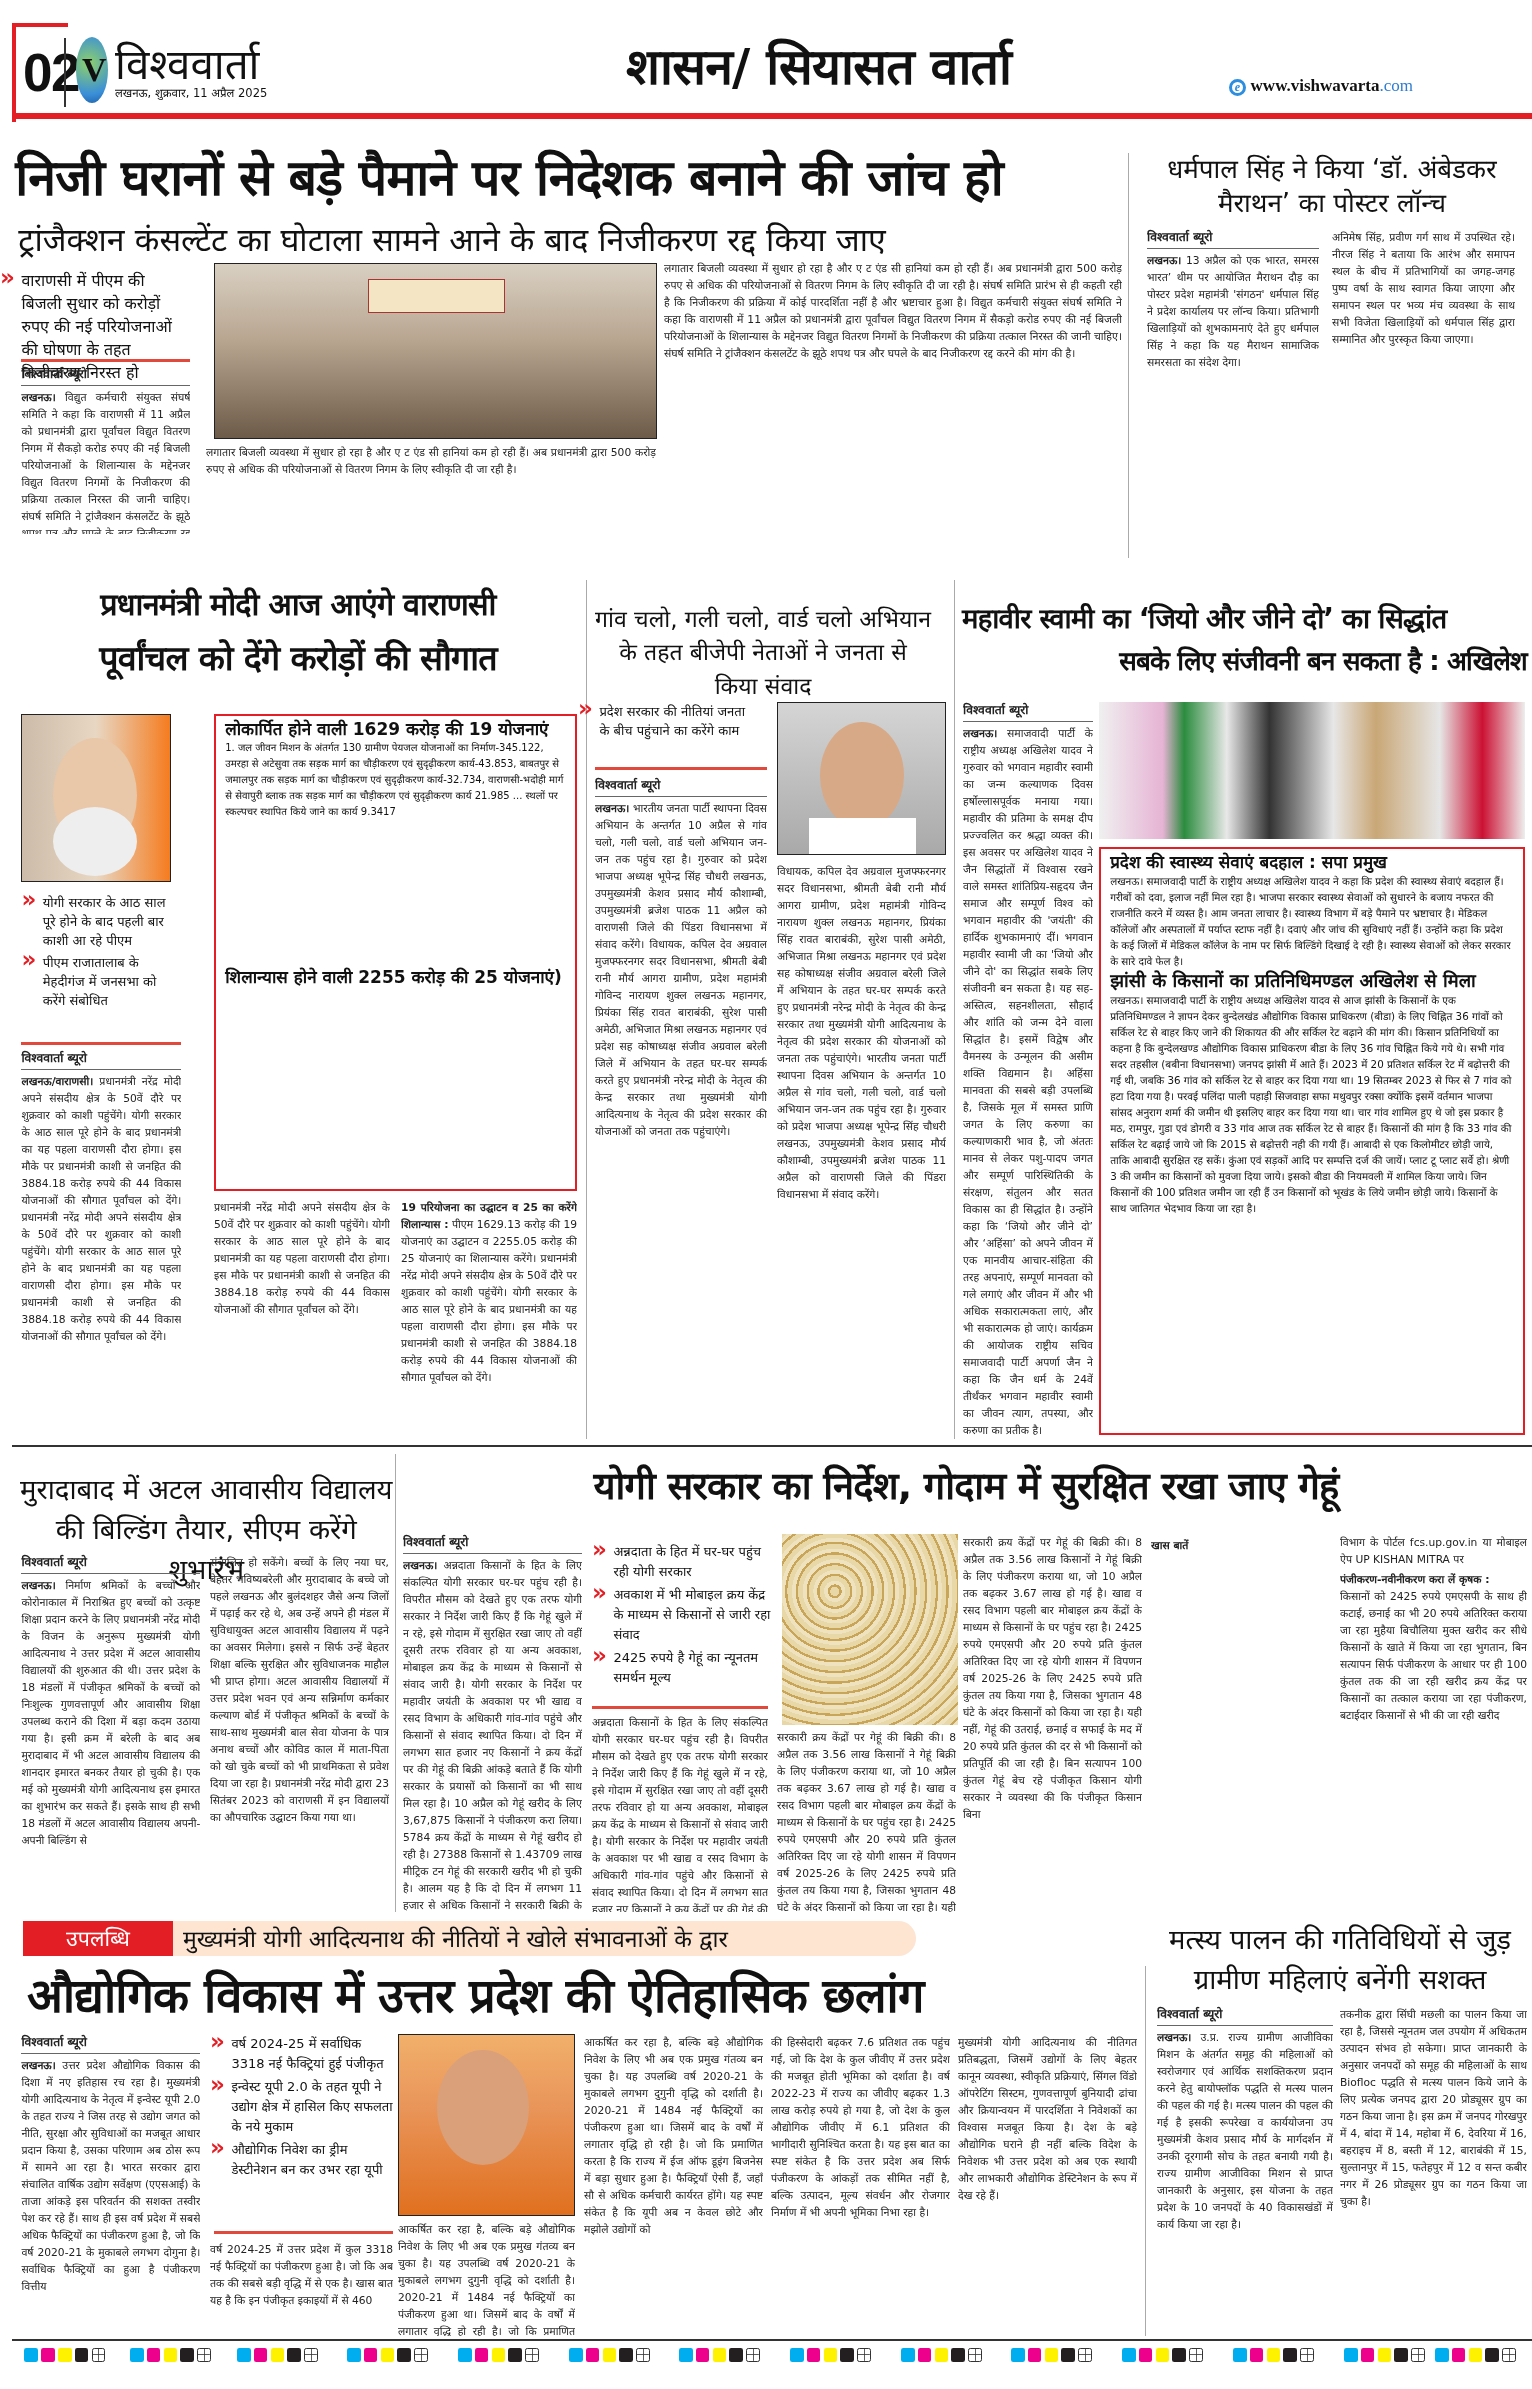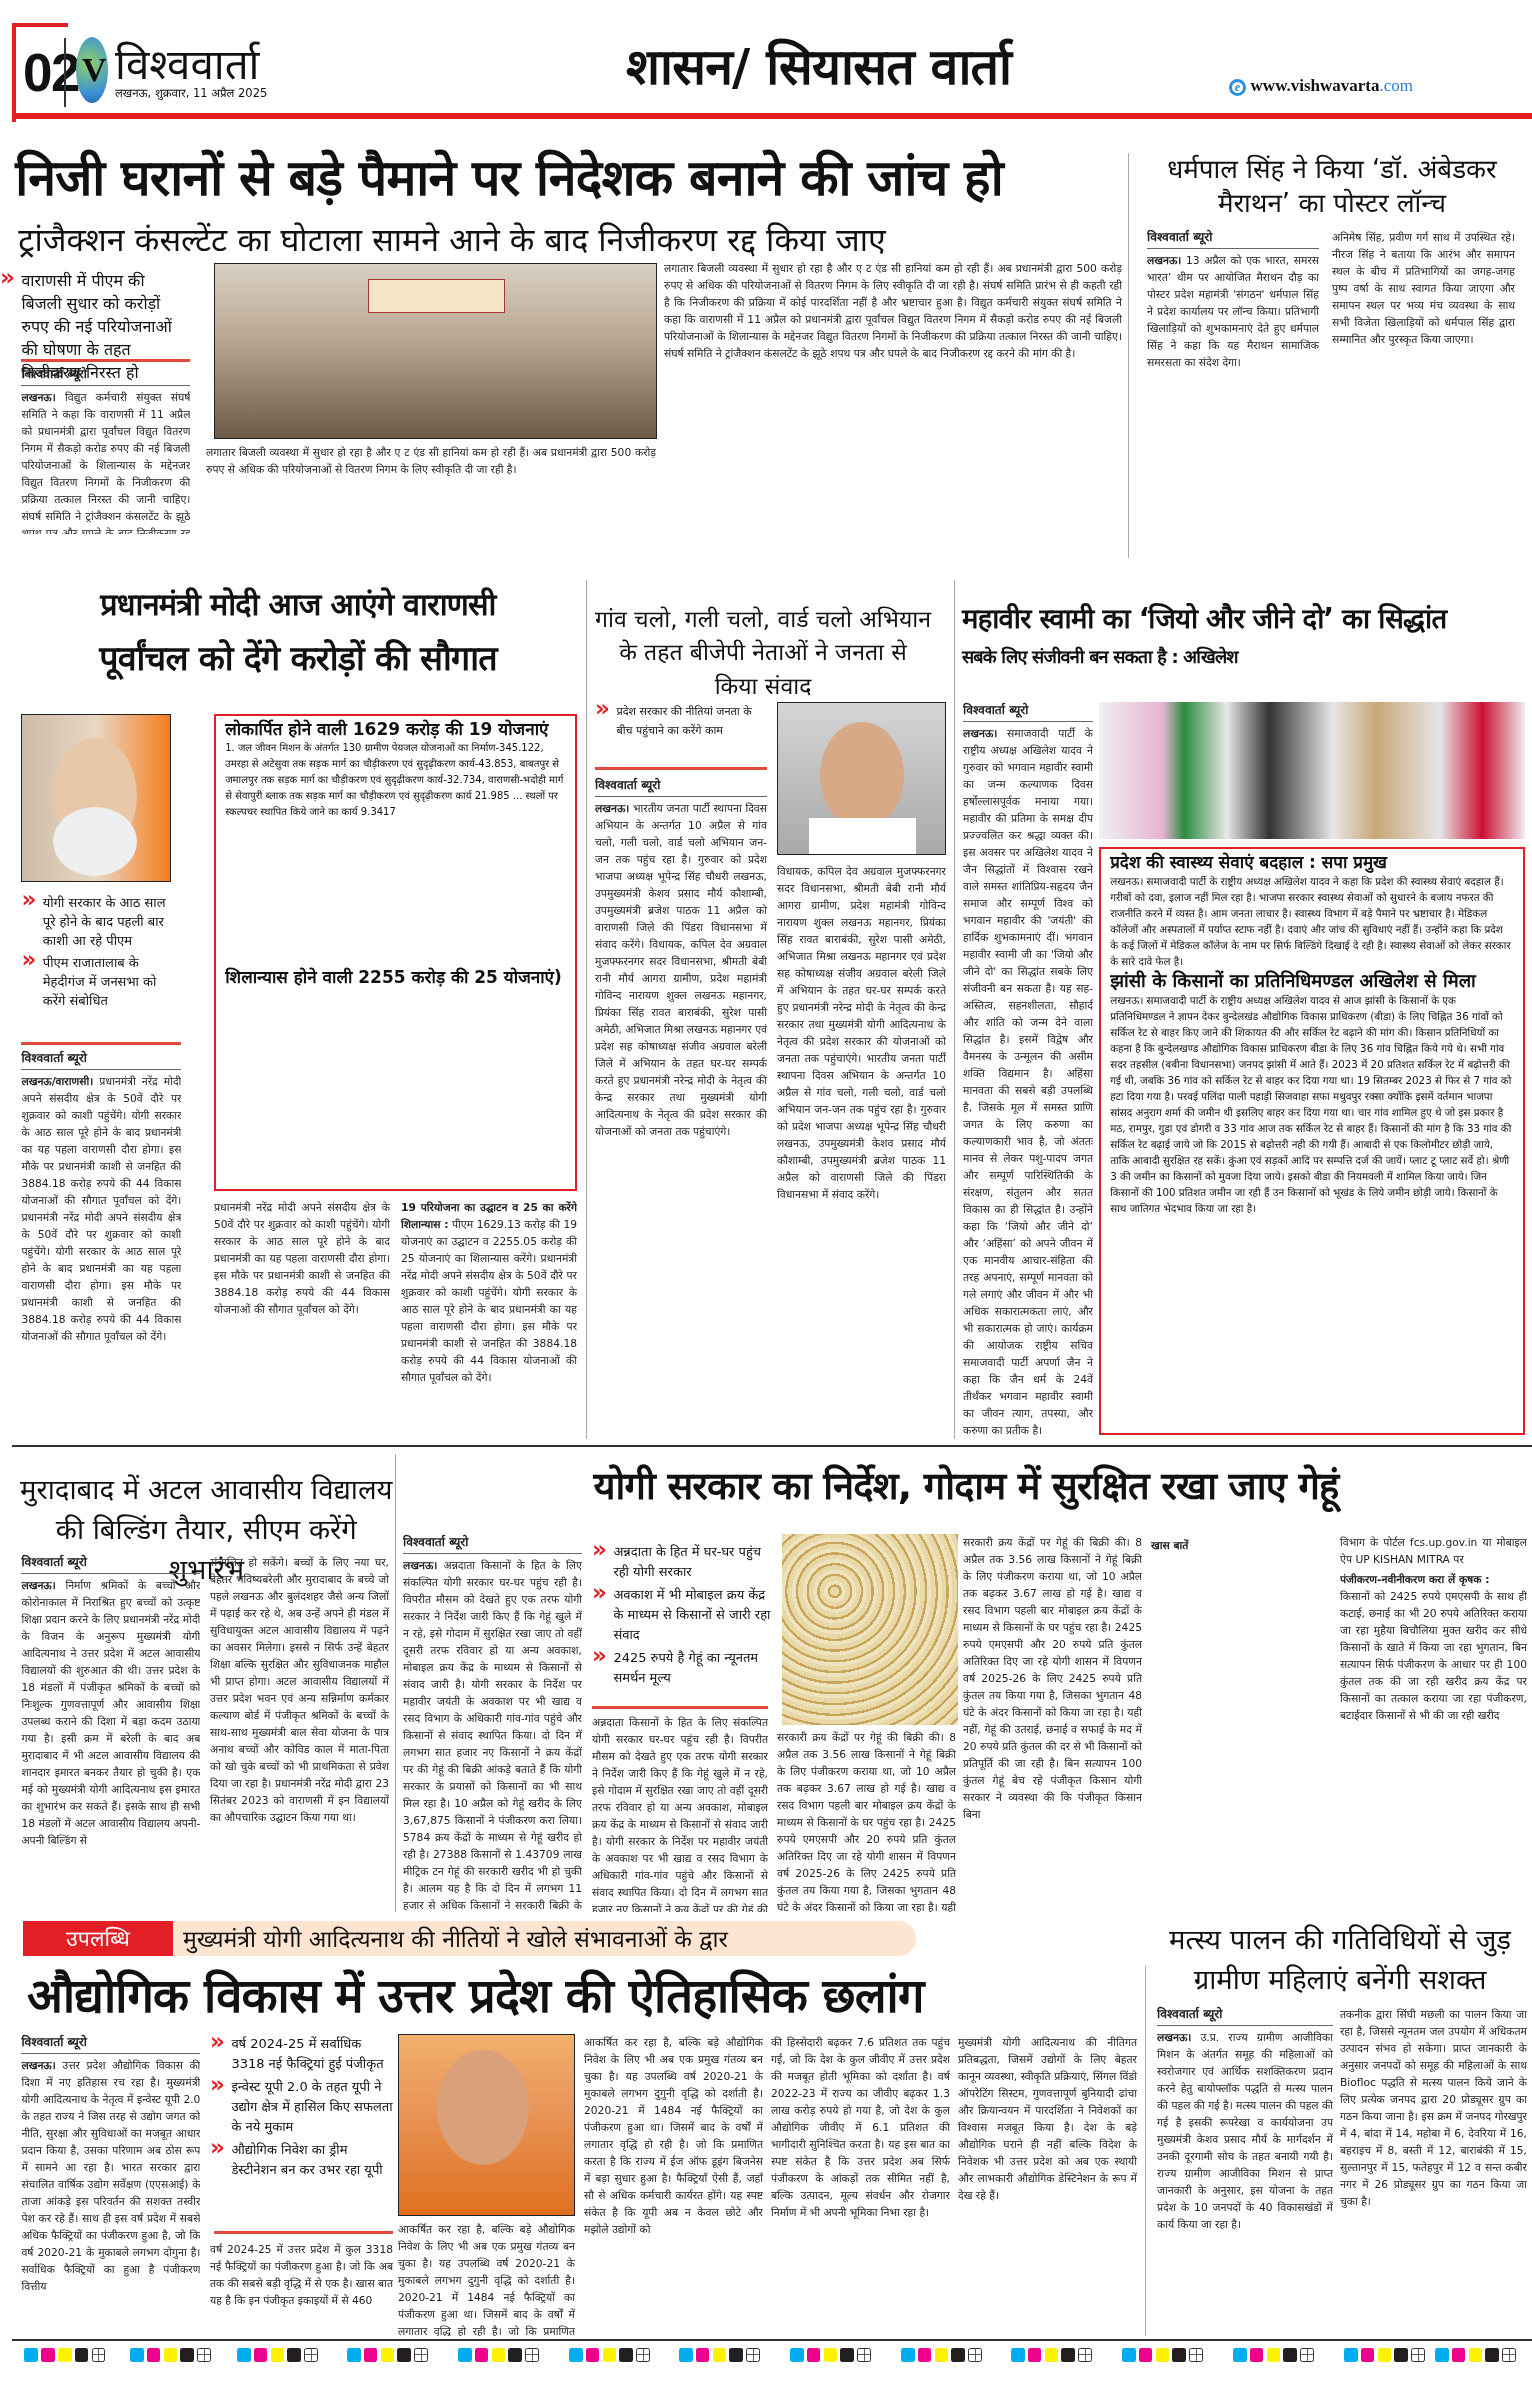--- a/index.html
+++ b/index.html
@@ -104,39 +104,39 @@
 </div>
 <div class="col" style="left:214px;top:1199px;width:176px;height:237px">
   <span>प्रधानमंत्री नरेंद्र मोदी अपने संसदीय क्षेत्र के 50वें दौरे पर शुक्रवार को काशी पहुंचेंगे। योगी सरकार के आठ साल पूरे होने के बाद प्रधानमंत्री का यह पहला वाराणसी दौरा होगा। इस मौके पर प्रधानमंत्री काशी से जनहित की 3884.18 करोड़ रुपये की 44 विकास योजनाओं की सौगात पूर्वांचल को देंगे।</span>
 </div>
 <div class="col" style="left:401px;top:1199px;width:176px;height:237px">
   <span class="dl">19 परियोजना का उद्घाटन व 25 का करेंगे शिलान्यास :</span> <span>पीएम 1629.13 करोड़ की 19 योजनाएं का उद्घाटन व 2255.05 करोड़ की 25 योजनाएं का शिलान्यास करेंगे।</span> <span>प्रधानमंत्री नरेंद्र मोदी अपने संसदीय क्षेत्र के 50वें दौरे पर शुक्रवार को काशी पहुंचेंगे। योगी सरकार के आठ साल पूरे होने के बाद प्रधानमंत्री का यह पहला वाराणसी दौरा होगा। इस मौके पर प्रधानमंत्री काशी से जनहित की 3884.18 करोड़ रुपये की 44 विकास योजनाओं की सौगात पूर्वांचल को देंगे।</span>
 </div>
 
 <div class="vline" style="left:586px;top:580px;height:859px;background:#aaa;width:0.8px"></div>
 <div class="sub" style="left:595px;top:603px;width:336px;font-size:23px;text-align:center;line-height:1.45">गांव चलो, गली चलो, वार्ड चलो अभियान के तहत बीजेपी नेताओं ने जनता से किया संवाद</div>
-<div class="bullets" style="left:595px;top:702px;width:168px;font-size:11px;line-height:19px">
+<div class="bullets" style="left:578px;top:702px;width:168px;font-size:13px;line-height:19px">
   <div class="b">प्रदेश सरकार की नीतियां जनता के बीच पहुंचाने का करेंगे काम</div>
 </div>
 <div class="redrule" style="left:595px;top:767px;width:172px"></div>
 <div class="col" style="left:595px;top:777px;width:172px;height:657px">
   <div class="byline">विश्ववार्ता ब्यूरो</div>
   <span class="dl">लखनऊ।</span> <span>भारतीय जनता पार्टी स्थापना दिवस अभियान के अन्तर्गत 10 अप्रैल से गांव चलो, गली चलो, वार्ड चलो अभियान जन-जन तक पहुंच रहा है। गुरुवार को प्रदेश भाजपा अध्यक्ष भूपेन्द्र सिंह चौधरी लखनऊ, उपमुख्यमंत्री केशव प्रसाद मौर्य कौशाम्बी, उपमुख्यमंत्री ब्रजेश पाठक 11 अप्रैल को वाराणसी जिले की पिंडरा विधानसभा में संवाद करेंगे।</span> <span>विधायक, कपिल देव अग्रवाल मुजफ्फरनगर सदर विधानसभा, श्रीमती बेबी रानी मौर्य आगरा ग्रामीण, प्रदेश महामंत्री गोविन्द नारायण शुक्ल लखनऊ महानगर, प्रियंका सिंह रावत बाराबंकी, सुरेश पासी अमेठी, अभिजात मिश्रा लखनऊ महानगर एवं प्रदेश सह कोषाध्यक्ष संजीव अग्रवाल बरेली जिले में अभियान के तहत घर-घर सम्पर्क करते हुए प्रधानमंत्री नरेन्द्र मोदी के नेतृत्व की केन्द्र सरकार तथा मुख्यमंत्री योगी आदित्यनाथ के नेतृत्व की प्रदेश सरकार की योजनाओं को जनता तक पहुंचाएंगे।</span>
 </div>
 <div class="photo" style="left:777px;top:702px;width:169px;height:153px;background:linear-gradient(180deg,#d5d5d5,#a9a9a9)">
   <div style="position:absolute;left:42px;top:19px;width:84px;height:107px;border-radius:50%;background:#d7a987"></div>
   <div style="position:absolute;left:30.5px;top:115px;width:107px;height:46px;background:#fff"></div>
 </div>
 <div class="col" style="left:777px;top:863px;width:169px;height:573px">
   <span>विधायक, कपिल देव अग्रवाल मुजफ्फरनगर सदर विधानसभा, श्रीमती बेबी रानी मौर्य आगरा ग्रामीण, प्रदेश महामंत्री गोविन्द नारायण शुक्ल लखनऊ महानगर, प्रियंका सिंह रावत बाराबंकी, सुरेश पासी अमेठी, अभिजात मिश्रा लखनऊ महानगर एवं प्रदेश सह कोषाध्यक्ष संजीव अग्रवाल बरेली जिले में अभियान के तहत घर-घर सम्पर्क करते हुए प्रधानमंत्री नरेन्द्र मोदी के नेतृत्व की केन्द्र सरकार तथा मुख्यमंत्री योगी आदित्यनाथ के नेतृत्व की प्रदेश सरकार की योजनाओं को जनता तक पहुंचाएंगे।</span> <span>भारतीय जनता पार्टी स्थापना दिवस अभियान के अन्तर्गत 10 अप्रैल से गांव चलो, गली चलो, वार्ड चलो अभियान जन-जन तक पहुंच रहा है। गुरुवार को प्रदेश भाजपा अध्यक्ष भूपेन्द्र सिंह चौधरी लखनऊ, उपमुख्यमंत्री केशव प्रसाद मौर्य कौशाम्बी, उपमुख्यमंत्री ब्रजेश पाठक 11 अप्रैल को वाराणसी जिले की पिंडरा विधानसभा में संवाद करेंगे।</span>
 </div>
 
 <div class="vline" style="left:954px;top:580px;height:859px;background:#aaa;width:0.8px"></div>
 <div class="hl" style="left:962px;top:603px;width:565px;font-size:27.5px;text-align:left;font-weight:bold">महावीर स्वामी का ‘जियो और जीने दो’ का सिद्धांत</div>
-<div class="hl" style="left:962px;top:647px;width:565px;font-size:18px;text-align:left">सबके लिए संजीवनी बन सकता है : अखिलेश</div>
+<div class="hl" style="left:962px;top:647px;width:565px;font-size:26px;text-align:right">सबके लिए संजीवनी बन सकता है : अखिलेश</div>
 <div class="col" style="left:963px;top:702px;width:130px;height:733px">
   <div class="byline">विश्ववार्ता ब्यूरो</div>
   <span class="dl">लखनऊ।</span> <span>समाजवादी पार्टी के राष्ट्रीय अध्यक्ष अखिलेश यादव ने गुरुवार को भगवान महावीर स्वामी का जन्म कल्याणक दिवस हर्षोल्लासपूर्वक मनाया गया। महावीर की प्रतिमा के समक्ष दीप प्रज्ज्वलित कर श्रद्धा व्यक्त की। इस अवसर पर अखिलेश यादव ने जैन सिद्धांतों में विश्वास रखने वाले समस्त शांतिप्रिय-सहृदय जैन समाज और सम्पूर्ण विश्व को भगवान महावीर की 'जयंती' की हार्दिक शुभकामनाएं दीं। भगवान महावीर स्वामी जी का 'जियो और जीने दो' का सिद्धांत सबके लिए संजीवनी बन सकता है। यह सह-अस्तित्व, सहनशीलता, सौहार्द और शांति को जन्म देने वाला सिद्धांत है। इसमें विद्वेष और वैमनस्य के उन्मूलन की असीम शक्ति विद्यमान है। अहिंसा मानवता की सबसे बड़ी उपलब्धि है, जिसके मूल में समस्त प्राणि जगत के लिए करुणा का कल्याणकारी भाव है, जो अंततः मानव से लेकर पशु-पादप जगत और सम्पूर्ण पारिस्थितिकी के संरक्षण, संतुलन और सतत विकास का ही सिद्धांत है। उन्होंने कहा कि ‘जियो और जीने दो’ और ‘अहिंसा’ को अपने जीवन में एक मानवीय आचार-संहिता की तरह अपनाएं, सम्पूर्ण मानवता को गले लगाएं और जीवन में और भी अधिक सकारात्मकता लाएं, और भी सकारात्मक हो जाएं। कार्यक्रम की आयोजक राष्ट्रीय सचिव समाजवादी पार्टी अपर्णा जैन ने कहा कि जैन धर्म के 24वें तीर्थंकर भगवान महावीर स्वामी का जीवन त्याग, तपस्या, और करुणा का प्रतीक है।</span>
 </div>
 <div class="photo" style="left:1099px;top:702px;width:426px;height:137px;border:none;background:linear-gradient(90deg,#f0f0f0 0%,#e6b3d4 15%,#2b8c3e 20%,#e8e8e8 30%,#333 40%,#e7e7e7 55%,#c9a776 65%,#e6e6e6 80%,#c13 90%,#eee 100%)"></div>
 <div class="infobox" style="left:1099px;top:847px;width:426px;height:588px;font-size:10.3px;line-height:16px">
   <h3 style="font-size:17px">प्रदेश की स्वास्थ्य सेवाएं बदहाल : सपा प्रमुख</h3>
   <div style="margin-bottom:4.6px">लखनऊ। समाजवादी पार्टी के राष्ट्रीय अध्यक्ष अखिलेश यादव ने कहा कि प्रदेश की स्वास्थ्य सेवाएं बदहाल हैं। गरीबों को दवा, इलाज नहीं मिल रहा है। भाजपा सरकार स्वास्थ्य सेवाओं को सुधारने के बजाय नफरत की राजनीति करने में व्यस्त है। आम जनता लाचार है। स्वास्थ्य विभाग में बड़े पैमाने पर भ्रष्टाचार है। मेडिकल कॉलेजों और अस्पतालों में पर्याप्त स्टाफ नहीं है। दवाएं और जांच की सुविधाएं नहीं हैं। उन्होंने कहा कि प्रदेश के कई जिलों में मेडिकल कॉलेज के नाम पर सिर्फ बिल्डिंगे दिखाई दे रही है। स्वास्थ्य सेवाओं को लेकर सरकार के सारे दावे फेल है।</div>
   <h3 style="font-size:18.3px">झांसी के किसानों का प्रतिनिधिमण्डल अखिलेश से मिला</h3>
   <div>लखनऊ। समाजवादी पार्टी के राष्ट्रीय अध्यक्ष अखिलेश यादव से आज झांसी के किसानों के एक प्रतिनिधिमण्डल ने ज्ञापन देकर बुन्देलखंड औद्योगिक विकास प्राधिकरण (बीडा) के लिए चिह्नित 36 गांवों को सर्किल रेट से बाहर किए जाने की शिकायत की और सर्किल रेट बढ़ाने की मांग की। किसान प्रतिनिधियों का कहना है कि बुन्देलखण्ड औद्योगिक विकास प्राधिकरण बीडा के लिए 36 गांव चिह्नित किये गये थे। सभी गांव सदर तहसील (बबीना विधानसभा) जनपद झांसी में आते हैं। 2023 में 20 प्रतिशत सर्किल रेट में बढ़ोत्तरी की गई थी, जबकि 36 गांव को सर्किल रेट से बाहर कर दिया गया था। 19 सितम्बर 2023 से फिर से 7 गांव को हटा दिया गया है। परवई पलिंदा पाली पहाड़ी सिजवाहा सफा मथुवपुर रक्सा क्योंकि इसमें वर्तमान भाजपा सांसद अनुराग शर्मा की जमीन थी इसलिए बाहर कर दिया गया था। चार गांव शामिल हुए थे जो इस प्रकार है मठ, रामपुर, गुडा एवं डोगरी व 33 गांव आज तक सर्किल रेट से बाहर हैं। किसानों की मांग है कि 33 गांव की सर्किल रेट बढ़ाई जाये जो कि 2015 से बढ़ोत्तरी नही की गयी हैं। आबादी से एक किलोमीटर छोड़ी जाये, ताकि आबादी सुरक्षित रह सकें। कुंआ एवं सड़कों आदि पर सम्पत्ति दर्ज की जायें। प्लाट टू प्लाट सर्वे हो। श्रेणी 3 की जमीन का किसानों को मुवजा दिया जाये। इसको बीडा की नियमवली में शामिल किया जाये। जिन किसानों की 100 प्रतिशत जमीन जा रही हैं उन किसानों को भूखंड के लिये जमीन छोड़ी जाये। किसानों के साथ जातिगत भेदभाव किया जा रहा है।</div>

